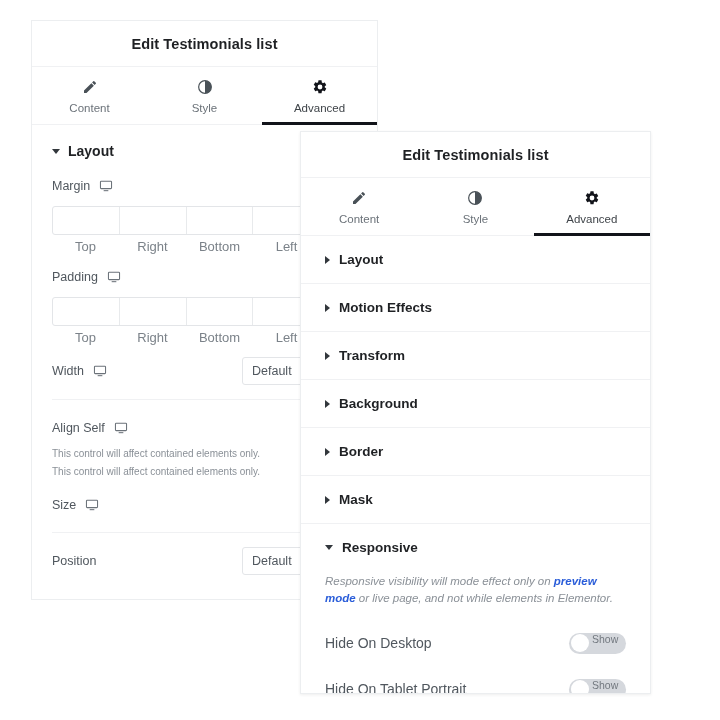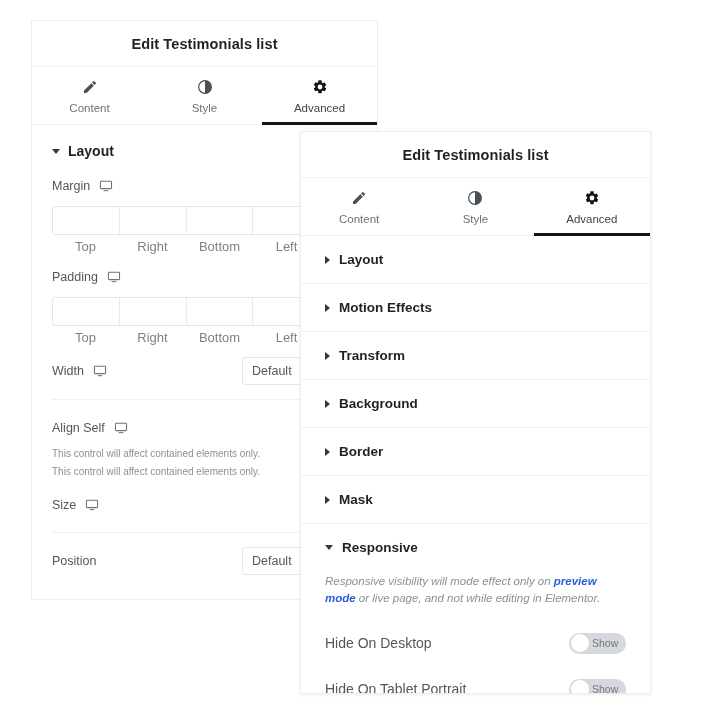--- a/index.html
+++ b/index.html
@@ -238,21 +238,20 @@
     color: #50575e;
   }
   .toggle {
     margin-left: auto;
     width: 57px;
     height: 21px;
     border-radius: 11px;
     background: #d5d8dd;
     position: relative;
     display: flex;
-    align-items: center;
     cursor: pointer;
   }
   .toggle .knob {
     position: absolute;
     left: 1.5px;
     top: 1.5px;
     width: 18px;
     height: 18px;
     border-radius: 50%;
     background: #ffffff;
@@ -504,21 +503,21 @@
       <span class="caret-right"></span>
       <span>Mask</span>
     </div>
 
     <div class="acc-item open">
       <span class="caret-down"></span>
       <span>Responsive</span>
     </div>
 
     <div class="resp-note">
-      <span>Responsive visibility will mode effect only on </span><a href="#">preview mode</a><span> or live page, and not while editing in Elementor.</span>
+      <span>Responsive visibility will mode effect only on </span><a href="#">preview mode</a><span> or live page, and not while elements in Elementor.</span>
     </div>
 
     <div class="resp-row">
       <span class="rlabel">Hide On Desktop</span>
       <span class="toggle">
         <span class="knob"></span>
         <span class="tlabel">Show</span>
       </span>
     </div>
 

